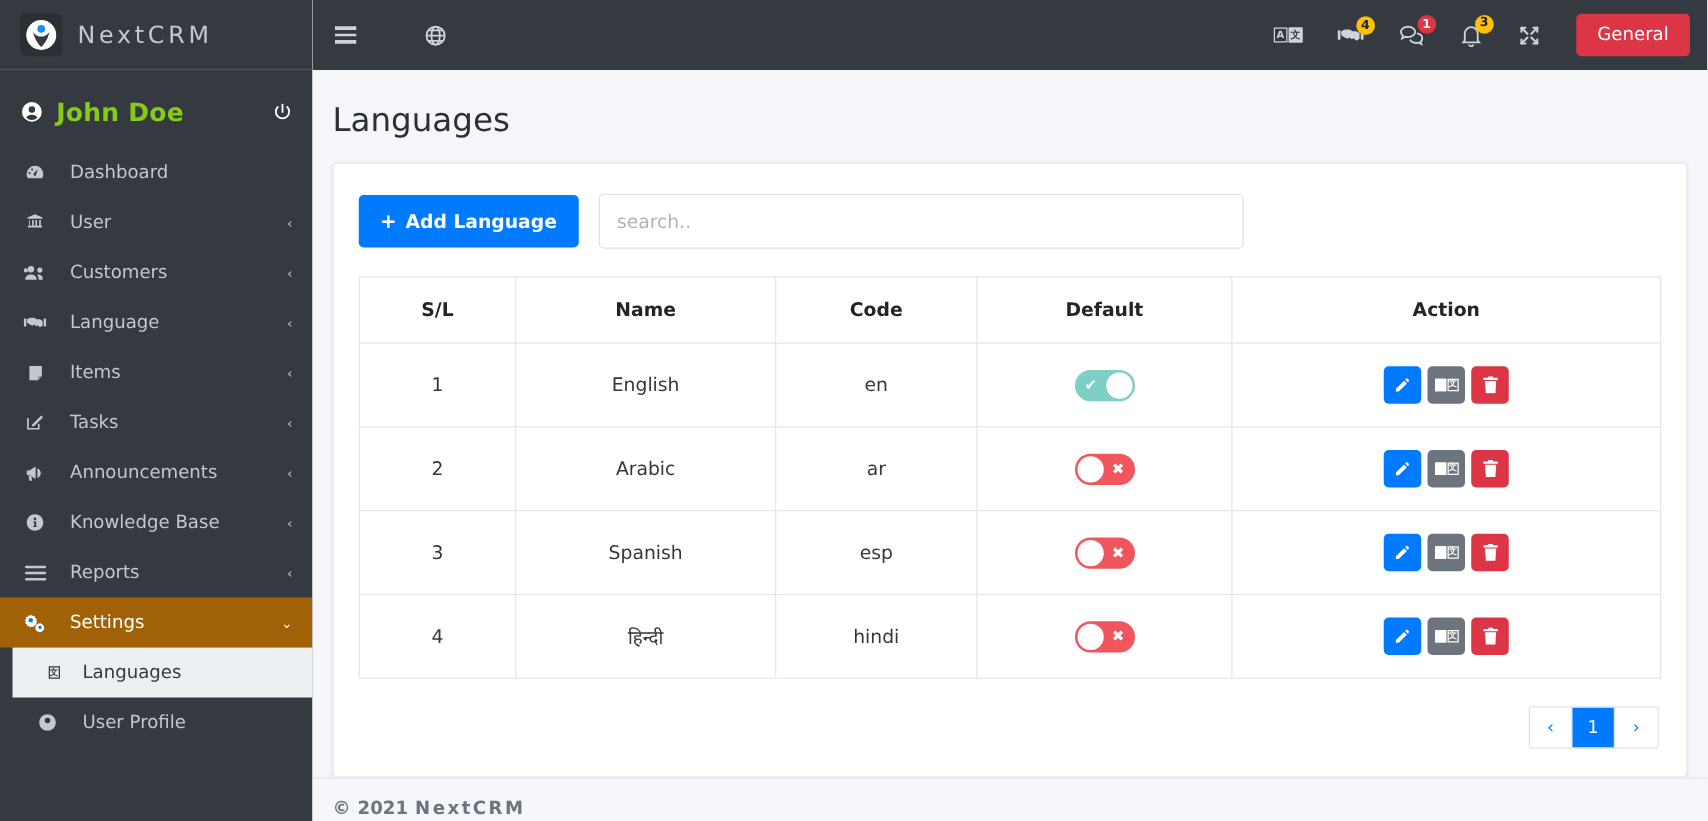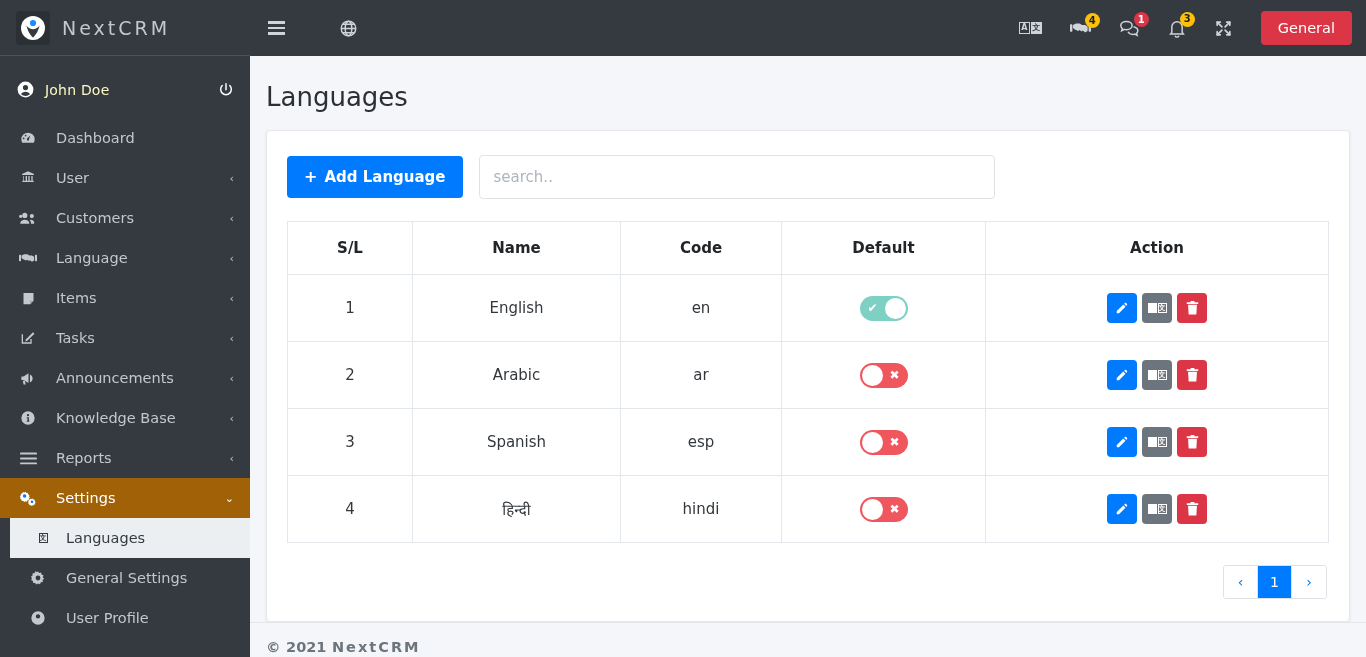--- a/index.html
+++ b/index.html
@@ -44,21 +44,21 @@
   }
   .user-panel {
     display: flex; align-items: center;
     height: 52px;
     padding: 0 16px 0 16px;
     border-bottom: 1px solid #4b545c00;
     margin-top: 8px;
   }
   .user-panel .u-icon { color: #fff; font-size: 19px; display:flex; align-items:center;}
   .user-panel .u-name {
-    color: #fef9c3; font-size: 14px; font-weight: 400;
+    color: #84cc16; font-size: 20px; font-weight: 700;
     margin-left: 10px; flex: 1;
     letter-spacing: .2px;
   }
   .user-panel .u-power { color: #fff; font-size: 16px; display:flex; align-items:center;}
 
   .nav { padding-top: 2px; }
   .nav-item {
     display: flex; align-items: center;
     height: 40px;
     padding: 0 16px 0 16px;
@@ -482,29 +482,20 @@
         <span class="ni-icon">
           <span class="lang-glyph">
             <span class="inv">A</span>
               <span>文</span>
           </span>
         </span>
         <span class="ni-label">Languages</span>
       </div>
 
 
-      <div class="nav-item">
-        <span class="ni-icon">
-          <svg width="16" height="16" viewBox="0 0 24 24" fill="#c2c7d0">
-              <path d="M12 1.8l1.6 2.6 3-.6.7 3 2.9 1-1 2.9 2 2.3-2.3 2 .4 3-3 .5-1.3 2.8-2.8-1.1-2.6 1.6-1.8-2.4-3 .1-.4-3-2.7-1.4 1.3-2.7L1.3 10l2.6-1.6-.3-3 3-.5L7.9 2l2.7 1.3z"></path>
-              <circle cx="12" cy="12" r="3.6" fill="#343a40"></circle>
-            </svg>
-        </span>
-        <span class="ni-label">General Settings</span>
-      </div>
 
       <div class="nav-item">
         <span class="ni-icon">
           <svg width="16" height="16" viewBox="0 0 24 24" fill="#c2c7d0">
               <path d="M12 2a10 10 0 100 20 10 10 0 000-20zm0 4.2a3.3 3.3 0 110 6.6 3.3 3.3 0 010-6.6z"></path>
             </svg>
         </span>
         <span class="ni-label">User Profile</span>
       </div>
 

